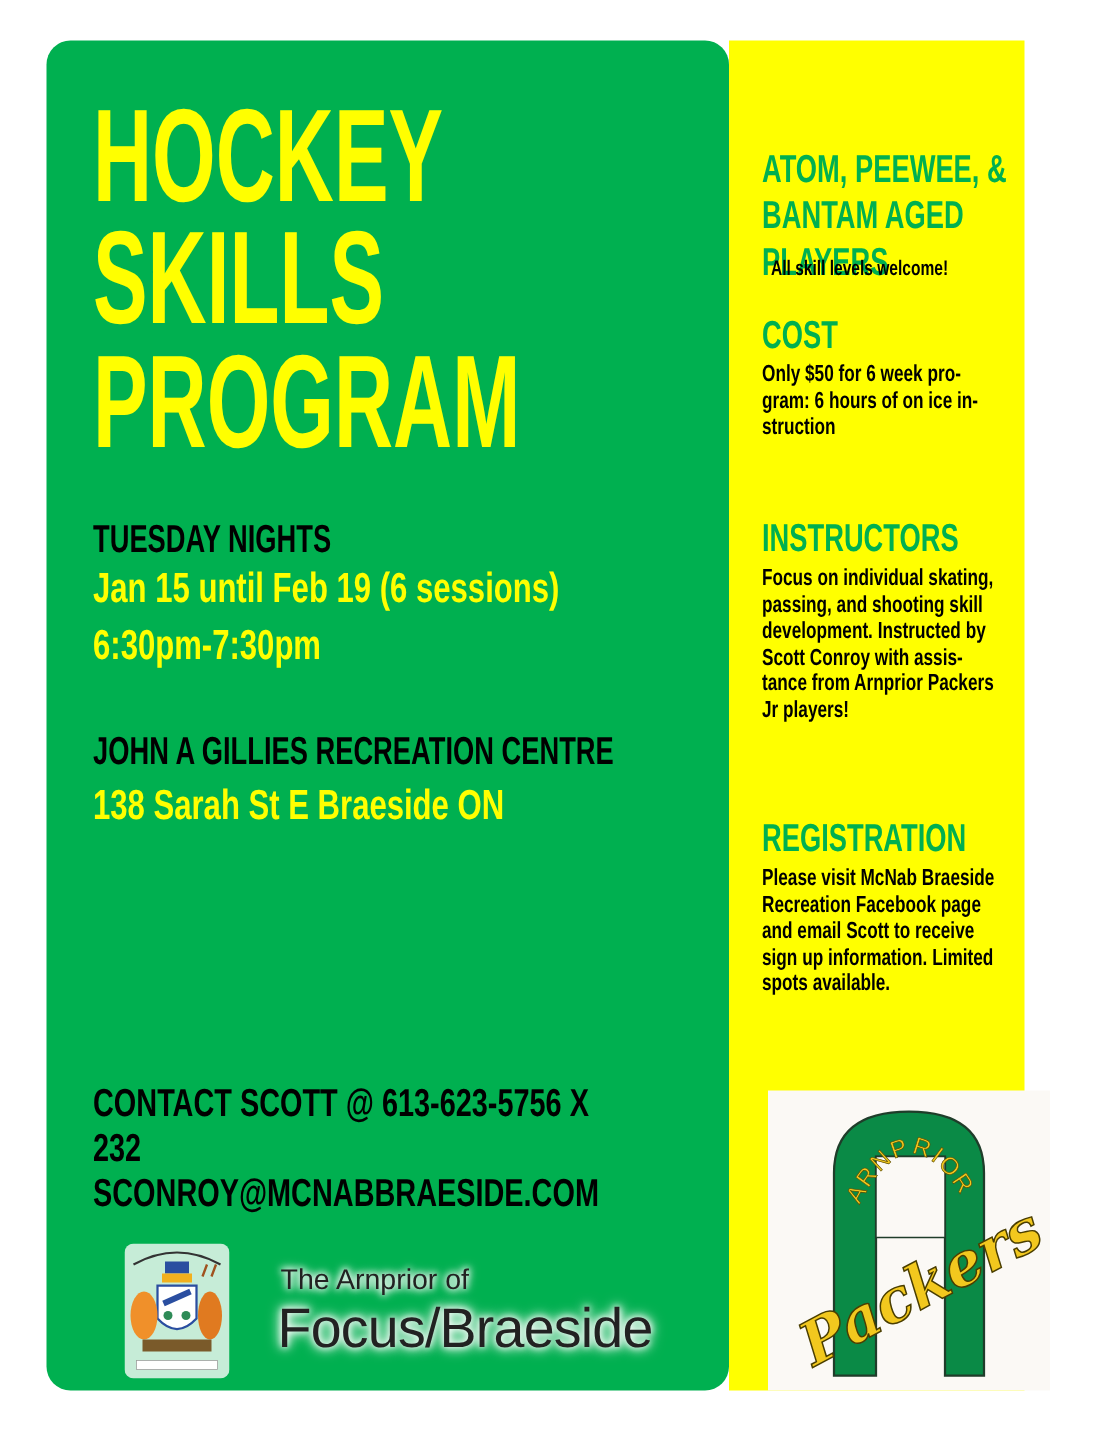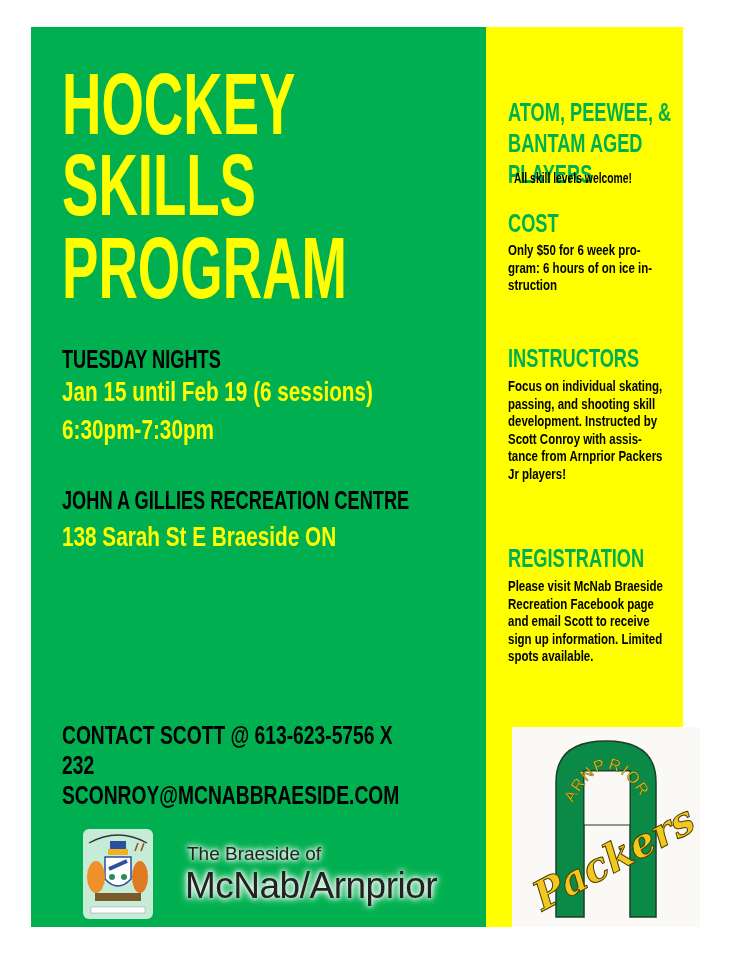--- a/index.html
+++ b/index.html
@@ -2,21 +2,21 @@
 <html><head>
 <meta charset="utf-8">
 <style>
   html, body { margin: 0; padding: 0; }
   body {
     width: 742px; height: 960px; background: #ffffff;
     position: relative; overflow: hidden;
     font-family: "Liberation Sans", "DejaVu Sans", sans-serif;
   }
   .poster { position: absolute; left: 31px; top: 27px; width: 678px; height: 900px; }
-  .left-panel { position: absolute; left: 0; top: 0; width: 455px; height: 900px; background: #00b050; }
+  .left-panel { position: absolute; left: 0; top: 0; width: 455px; height: 900px; background: #00b050; border-radius: 16px; }
   .right-panel { position: absolute; left: 455px; top: 0; width: 197px; height: 900px; background: #ffff00; }
 
   .title-line {
     position: absolute; left: 31px; color: #ffff00;
     font-size: 88px; line-height: 1; letter-spacing: 0px;
     transform: scaleX(0.62); transform-origin: 0 0;
     font-weight: bold; white-space: nowrap;
   }
   .t1 { top: 33px; }
   .t2 { top: 114px; }
@@ -103,22 +103,22 @@
         <path d="M22 28 h26 v22 q-13 14 -26 0 z" fill="#ffffff" stroke="#2a4ea0" stroke-width="1.5"></path>
         <path d="M26 40 L44 32" stroke="#2a4ea0" stroke-width="4"></path>
         <circle cx="29" cy="48" r="3" fill="#2e8b57"></circle>
         <circle cx="41" cy="48" r="3" fill="#2e8b57"></circle>
         <ellipse cx="13" cy="48" rx="9" ry="16" fill="#f0902a"></ellipse>
         <ellipse cx="57" cy="48" rx="8" ry="16" fill="#e07a20"></ellipse>
         <path d="M52 22 l3 -8 M58 22 l3 -8" stroke="#a0521e" stroke-width="1.6"></path>
         <rect x="12" y="64" width="46" height="8" fill="#7a5a2a"></rect>
         <rect x="8" y="78" width="54" height="6" fill="#ffffff" stroke="#999" stroke-width="0.5"></rect>
       </svg>
-      <div class="twp-line1">The Braeside of</div>
-      <div class="twp-line2">McNab/Arnprior</div>
+      <div class="twp-line1">The Arnprior of</div>
+      <div class="twp-line2">Focus/Braeside</div>
     </div>
   </div>
 
   <div class="right-panel">
 
     <div class="rp rp-head ages">
       <div>ATOM, PEEWEE, &amp;</div>
       <div>BANTAM AGED</div>
       <div>PLAYERS</div>
     </div>

